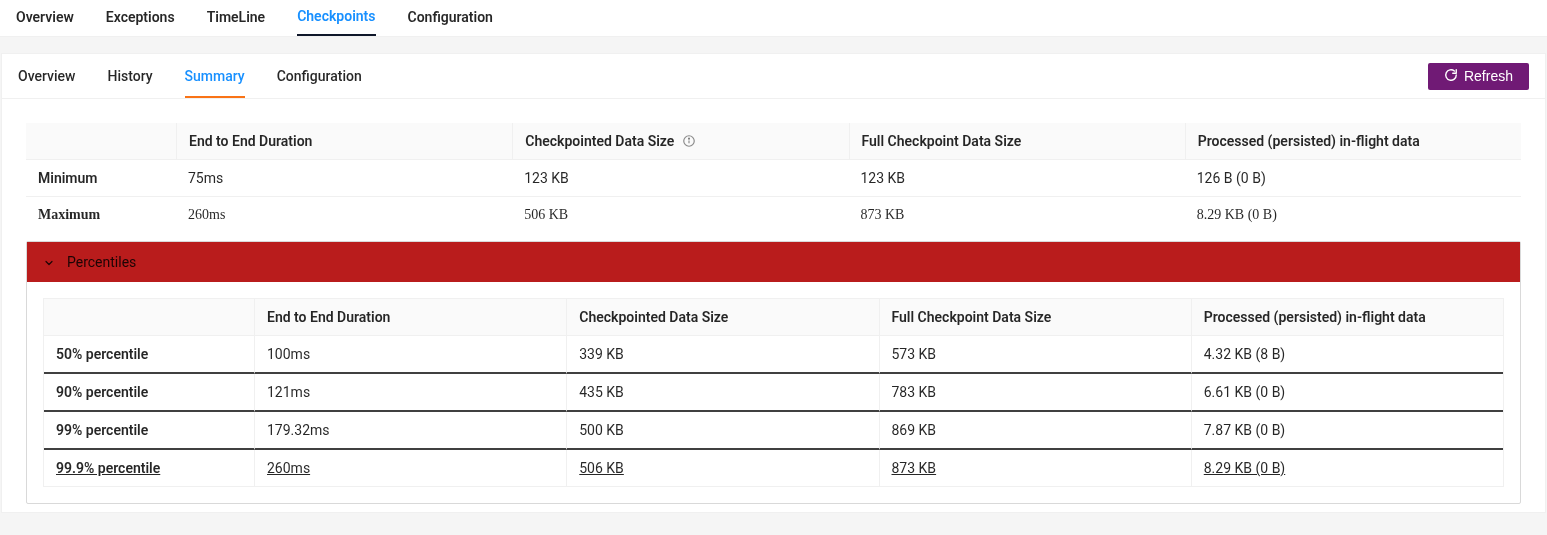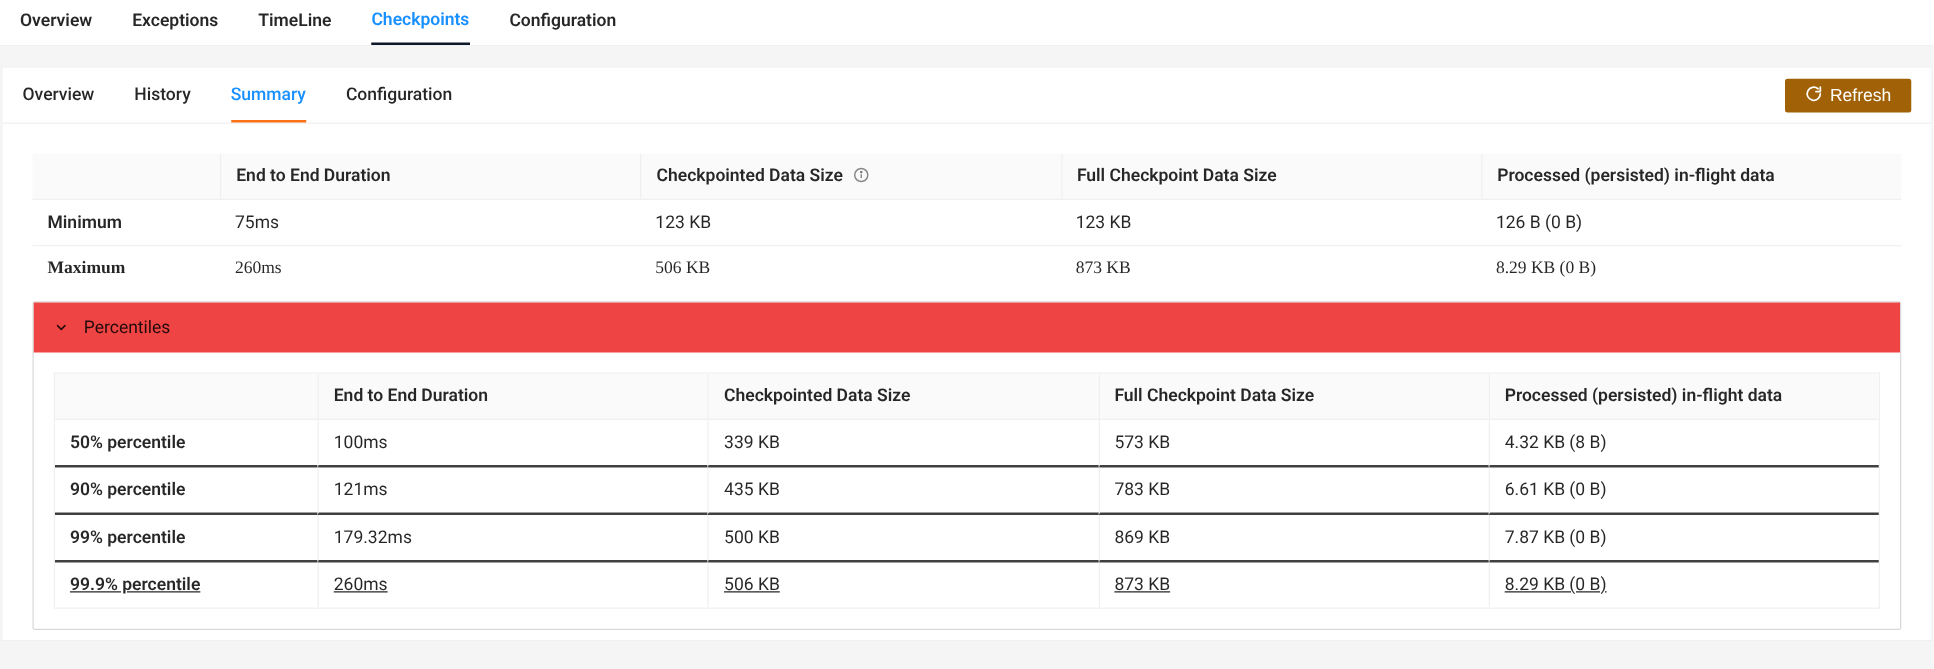--- a/index.html
+++ b/index.html
@@ -59,21 +59,21 @@
     color: rgba(0,0,0,0.85);
   }
   .sub-tab.active {
     color: #1890ff;
     border-bottom: 2px solid #f97316;
   }
   .refresh-btn {
     display: inline-flex;
     align-items: center;
     gap: 6px;
-    background: #a16207;
+    background: #701a75;
     color: #fff;
     border: none;
     border-radius: 2px;
     padding: 5px 16px;
     font-size: 14px;
     cursor: pointer;
   }
   .refresh-btn svg { width: 14px; height: 14px; }
 
   .content {
@@ -113,21 +113,21 @@
   .collapse {
     margin: 8px 0 0;
     border: 1px solid #d9d9d9;
     border-radius: 2px;
   }
   .collapse-header {
     display: flex;
     align-items: center;
     gap: 12px;
     padding: 12px 16px;
-    background: #ef4444;
+    background: #b91c1c;
     cursor: pointer;
   }
   .chev { width: 12px; height: 12px; color: rgba(0,0,0,0.85); }
   .collapse-body { padding: 16px; }
 
   table.percentiles {
     width: 100%;
     border-collapse: separate;
     border-spacing: 0;
     table-layout: fixed;

